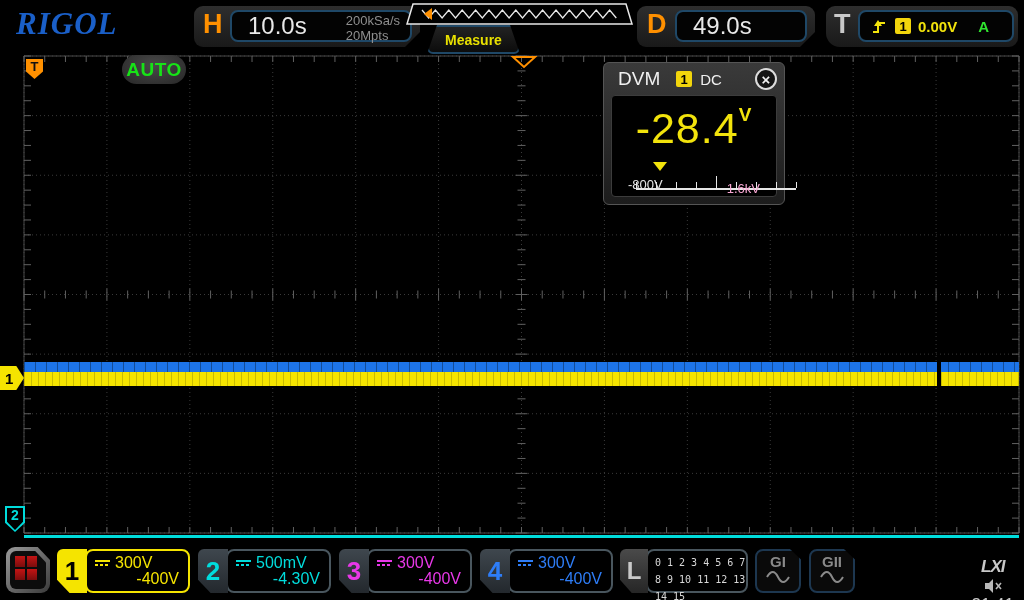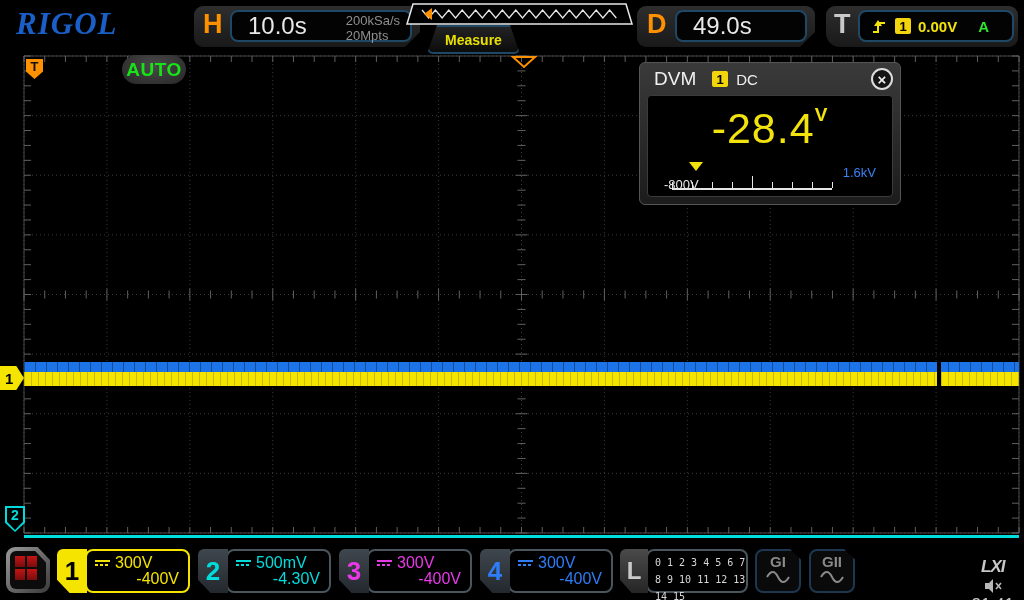--- a/index.html
+++ b/index.html
@@ -50,40 +50,40 @@
         display:flex;align-items:center;color:#000;font-weight:bold;font-size:15px;
         justify-content:flex-start;padding-left:5px;box-sizing:border-box;cursor:grab;}
   .ch2-marker{position:absolute;left:5px;top:506px;width:20px;height:26px;cursor:grab;}
   .ch2-marker .outer{position:absolute;inset:0;background:#00dcdc;
         clip-path:polygon(0 0,100% 0,100% 64%,50% 100%,0 64%);}
   .ch2-marker .inner{position:absolute;inset:2px;background:#000;
         clip-path:polygon(0 0,100% 0,100% 62%,50% 100%,0 62%);}
   .ch2-marker span{position:absolute;left:0;right:0;top:1px;text-align:center;
         color:#00dcdc;font-weight:bold;font-size:14px;}
   
-  .dvm{position:absolute;left:603px;top:62px;width:262px;height:143px;border-radius:6px;
-       background:linear-gradient(#3a3a3a,#1c1c1c);border:1px solid #555;box-sizing:border-box;margin-left:36px;}
+  .dvm{position:absolute;left:603px;top:62px;width:182px;height:143px;border-radius:6px;
+       background:linear-gradient(#3a3a3a,#1c1c1c);border:1px solid #555;box-sizing:border-box;}
   .dvm-title{position:absolute;left:0;top:0;right:0;height:32px;display:flex;align-items:center;}
   .dvm-name{color:#f0f0f0;font-size:19px;margin-left:14px;}
   .dvm-dc{color:#f0f0f0;font-size:15px;margin-left:8px;}
   .dvm-close{position:absolute;right:7px;top:5px;width:22px;height:22px;border:2px solid #dcdcdc;
        border-radius:50%;background:#141414;box-sizing:border-box;display:flex;align-items:center;
        justify-content:center;color:#f0f0f0;font-size:15px;font-weight:bold;line-height:1;cursor:pointer;}
   .dvm-body{position:absolute;left:7px;right:7px;top:32px;bottom:7px;background:#000;
        border:1px solid #3c3c3c;border-radius:4px;}
   .dvm-value{position:absolute;left:0;right:0;top:8px;text-align:center;color:#f2e30c;
        font-size:43px;letter-spacing:1px;}
   .dvm-unit{font-size:19px;vertical-align:22px;font-weight:bold;}
   .dvm-scale{position:absolute;left:24px;top:78px;width:160px;height:14px;border-bottom:2px solid #e6e6e6;}
   .dvm-scale .tick{position:absolute;bottom:0;width:1px;height:6px;background:#e6e6e6;}
   .dvm-scale .tick.tall{height:12px;}
   .dvm-pointer{position:absolute;left:41px;top:66px;width:0;height:0;
        border-left:7px solid transparent;border-right:7px solid transparent;border-top:9px solid #f2e30c;}
   .dvm-min{position:absolute;left:16px;bottom:4px;color:#e6e6e6;font-size:13px;}
-  .dvm-max{position:absolute;right:16px;bottom:16px;color:#3b82f6;font-size:13px;}
+  .dvm-max{position:absolute;right:16px;bottom:0;color:#f9a8d4;font-size:13px;}
   
   .bottombar{position:absolute;left:0;top:545px;width:1024px;height:55px;background:#000;}
   .menu-btn{position:absolute;left:6px;top:2px;width:44px;height:46px;border-radius:9px;
        background:linear-gradient(135deg,#9a9a9a,#3a3a3a);
        clip-path:polygon(0 0,72% 0,100% 28%,100% 100%,0 100%);cursor:pointer;}
   .menu-inner{position:absolute;inset:4px;background:#0c0c0c;border-radius:6px;
        clip-path:polygon(0 0,70% 0,100% 30%,100% 100%,0 100%);}
   .menu-grid{position:absolute;left:9px;top:9px;width:22px;height:24px;display:grid;
        grid-template-columns:10px 10px;grid-template-rows:11px 11px;gap:2px;}
   .menu-grid div{background:linear-gradient(#c41414,#7a0d0d);}

